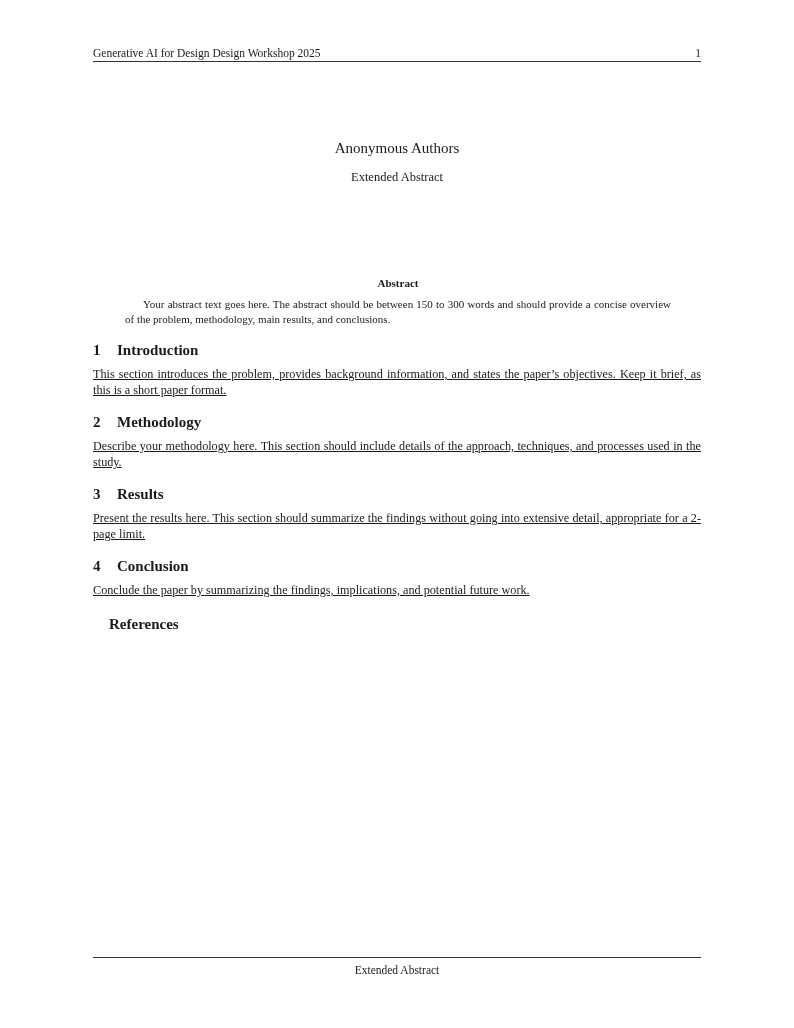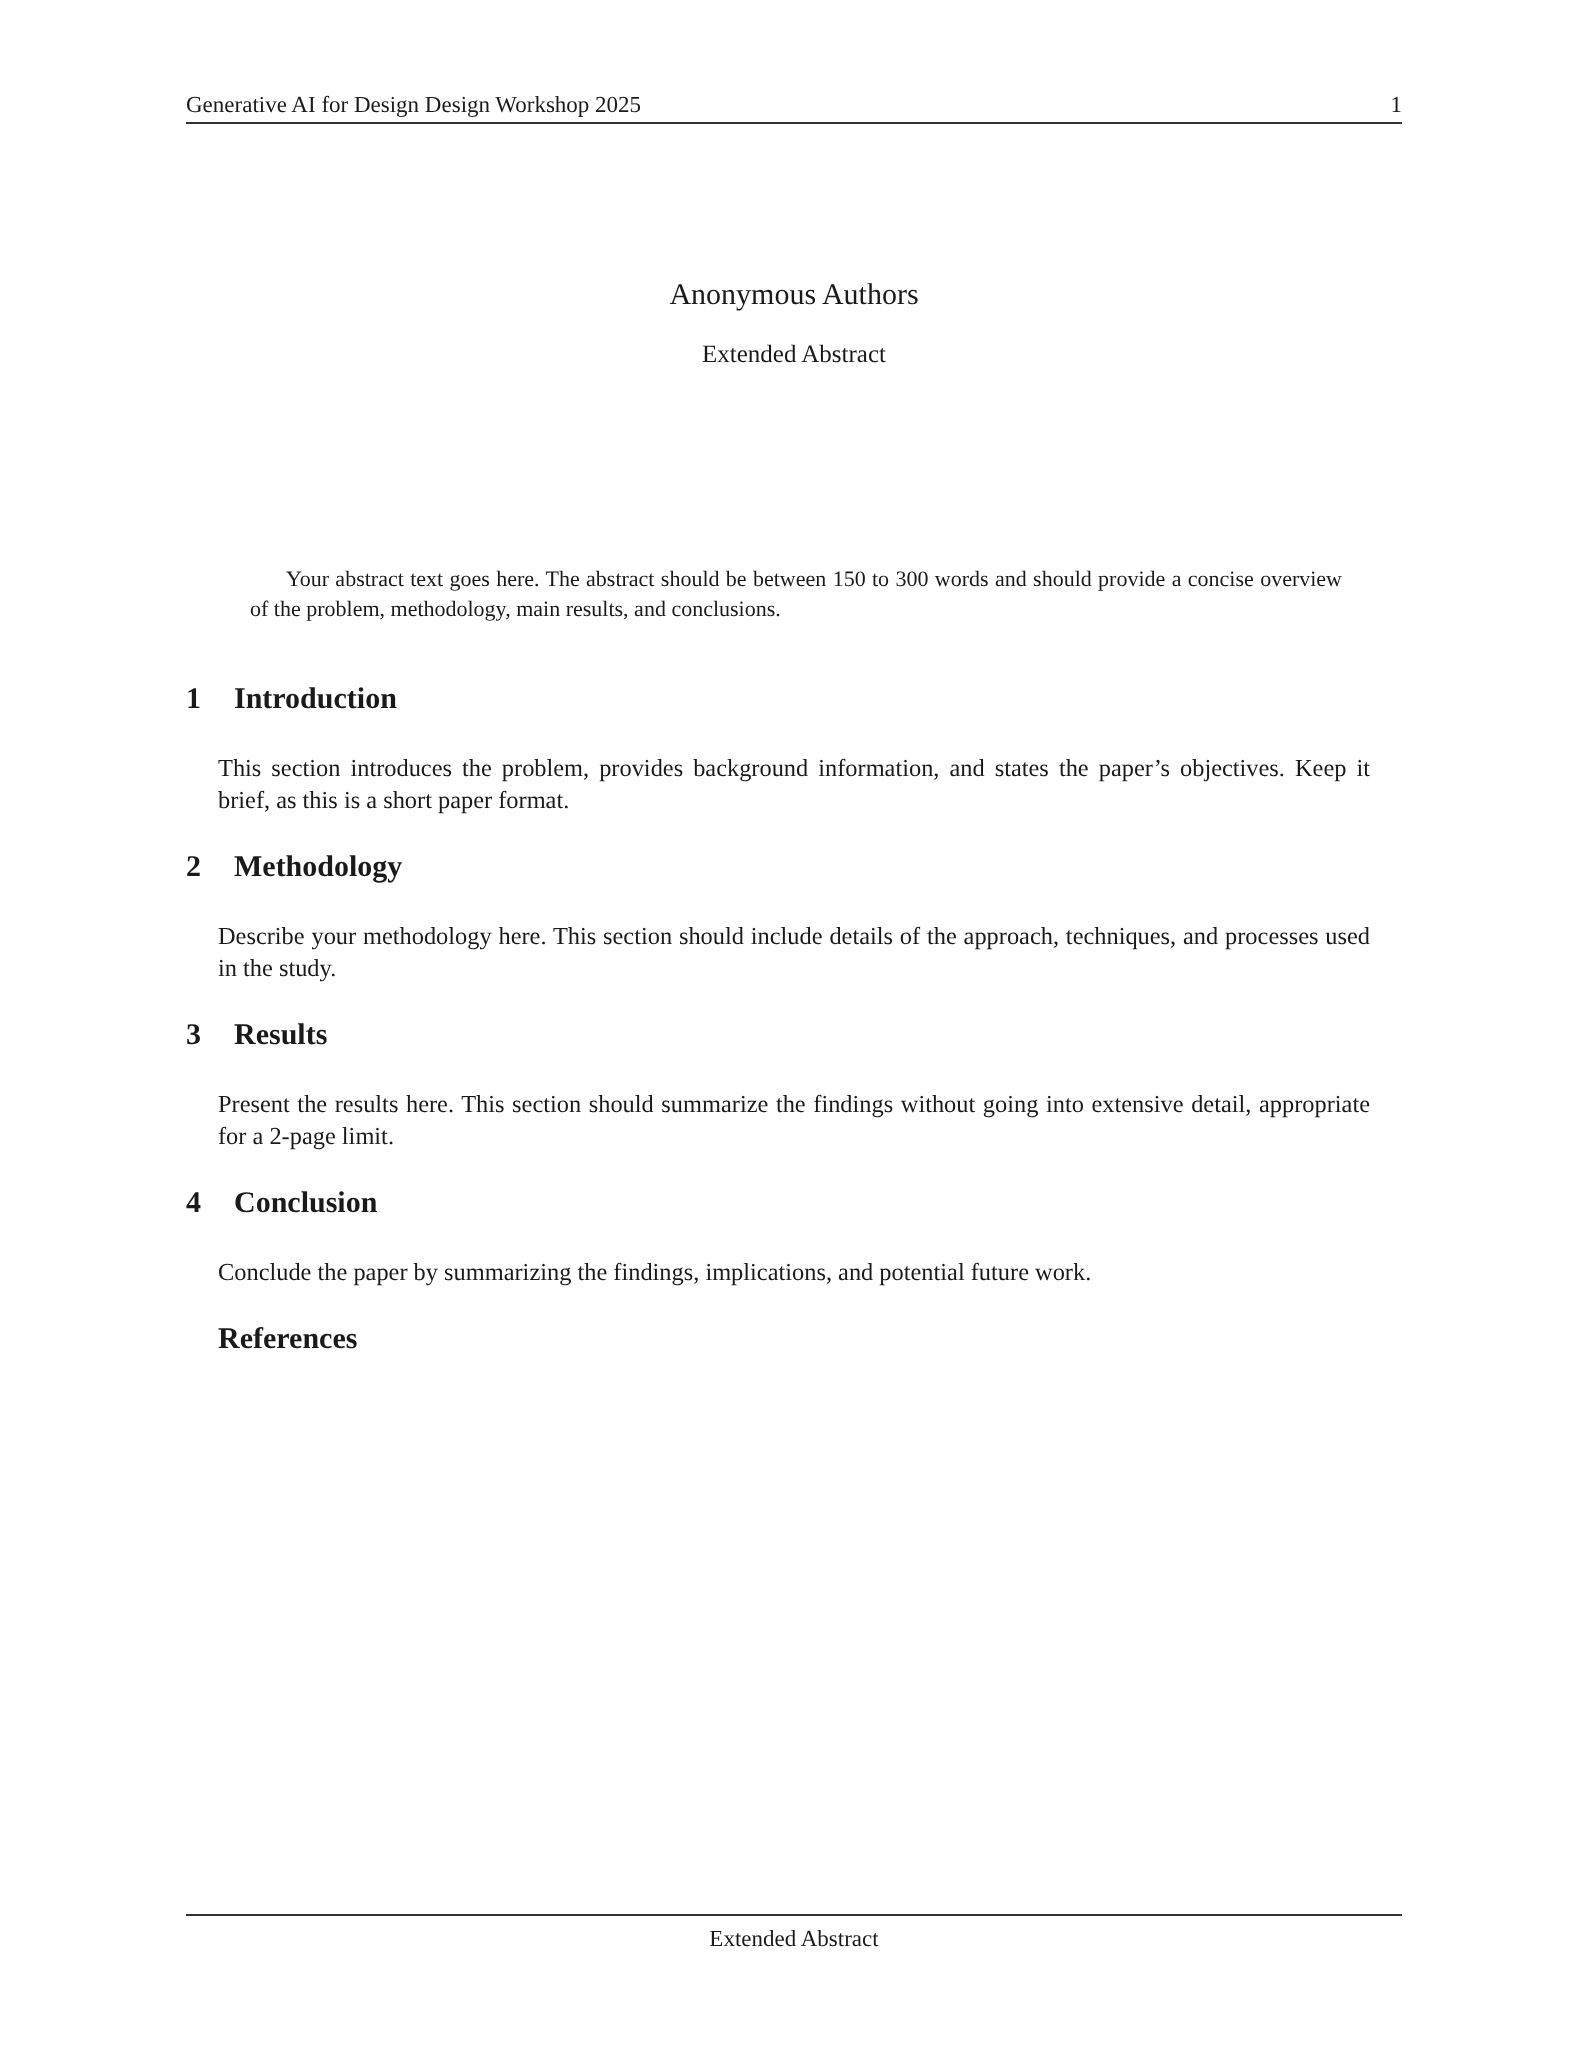--- a/index.html
+++ b/index.html
@@ -99,21 +99,22 @@
       display: flex;
     }
     .section-num {
       width: 24px;
       display: inline-block;
     }
     .section-text {
       font-size: 12.2px;
       line-height: 16px;
       text-align: justify;
-      margin: 16px;
+      margin: 0;
+      text-decoration: underline;
     }
     .references-heading {
       font-size: 15px;
       font-weight: bold;
       line-height: 20px;
       margin: 16px;
     }
     .running-footer {
       position: absolute;
       left: 93px;
@@ -135,20 +136,21 @@
     <span>Generative AI for Design Design Workshop 2025</span>
     <span>1</span>
   </div>
 
   <div class="title-block">
     <div class="authors">Anonymous Authors</div>
     <div class="paper-type">Extended Abstract</div>
   </div>
 
   <div class="abstract-block">
+    <div class="abstract-heading">Abstract</div>
     <p class="abstract-text">Your abstract text goes here. The abstract should be between 150 to 300 words and should provide a concise overview of the problem, methodology, main results, and conclusions.</p>
   </div>
 
   <div class="body-block">
 
     <div class="section">
       <h2 class="section-heading">
         <span class="section-num">1</span>
         <span>Introduction</span>
       </h2>

